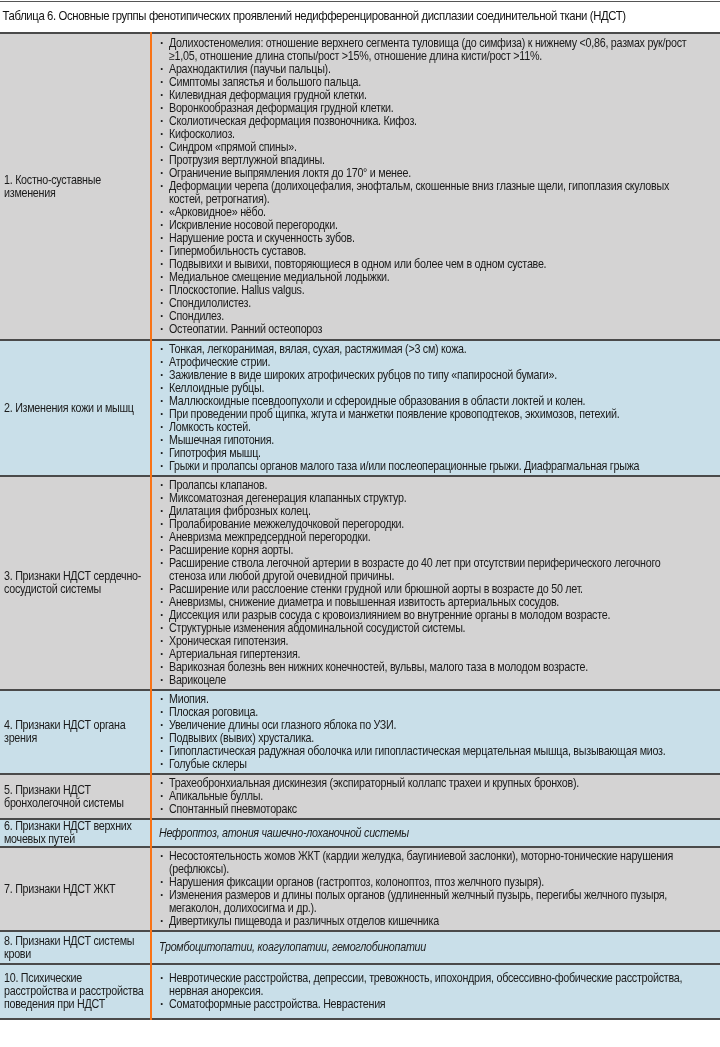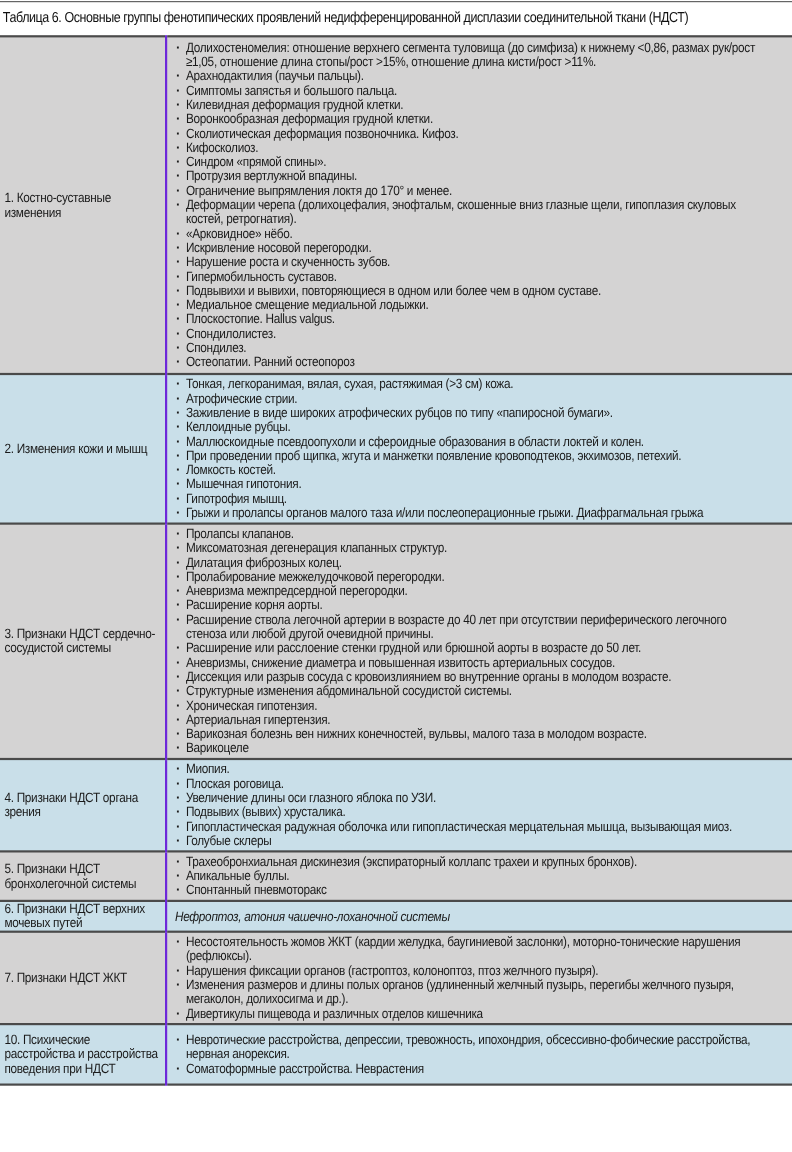--- a/index.html
+++ b/index.html
@@ -4,21 +4,21 @@
 <style>
   html, body { margin: 0; padding: 0; background: #ffffff; }
   body { width: 720px; height: 1047px; overflow: hidden; font-family: "Liberation Sans", "DejaVu Sans", sans-serif; color: #1a1a1a; }
   .wrap { width: 720px; position: relative; }
   .top-rule { height: 1px; background: #555; margin-top: 1px; }
   .title { font-size: 13.2px; line-height: 28px; height: 30px; padding-left: 3px; letter-spacing: -0.45px; transform: scaleX(0.86); transform-origin: left center; white-space: nowrap; width: 836px; color: #111; }
   table { border-collapse: collapse; width: 720px; table-layout: fixed; }
   td { vertical-align: middle; font-size: 12.2px; line-height: 13px; letter-spacing: -0.3px; }
   tr.row { border-top: 2px solid #4a4a4a; }
   tr.row.last { border-bottom: 2px solid #4a4a4a; }
-  td.cat { width: 142px; padding: 0 4px 0 4px; border-right: 2px solid #6d28d9; }
+  td.cat { width: 142px; padding: 0 4px 0 4px; border-right: 2px solid #f97316; }
   td.items { padding: 2px 20px 2px 7px; }
   .gray { background: #d4d3d3; }
   .blue { background: #c9dfe9; }
   ul { list-style: none; margin: 0; padding: 0; }
   li { position: relative; padding-left: 10px; }
   li::before { content: "·"; position: absolute; left: 1px; top: 0; font-weight: bold; }
   .plain { padding-left: 0; font-style: italic; }
   .cond { display: inline-block; transform: scaleX(0.88); transform-origin: left center; width: 113%; }
   .cat .cond { width: 114%; }
 </style>
@@ -139,20 +139,26 @@
         <td class="items">
           <ul>
             <li><span class="cond">Несостоятельность жомов ЖКТ (кардии желудка, баугиниевой заслонки), моторно-тонические нарушения (рефлюксы).</span></li>
             <li><span class="cond">Нарушения фиксации органов (гастроптоз, колоноптоз, птоз желчного пузыря).</span></li>
             <li><span class="cond">Изменения размеров и длины полых органов (удлиненный желчный пузырь, перегибы желчного пузыря, мегаколон, долихосигма и др.).</span></li>
             <li><span class="cond">Дивертикулы пищевода и различных отделов кишечника</span></li>
           </ul>
         </td>
       </tr>
 
+      <tr class="row blue" style="height:33px">
+        <td class="cat"><span class="cond">8. Признаки НДСТ системы крови</span></td>
+        <td class="items">
+          <div class="plain"><span class="cond">Тромбоцитопатии, коагулопатии, гемоглобинопатии</span></div>
+        </td>
+      </tr>
 
 
       <tr class="row blue last" style="height:55px">
         <td class="cat"><span class="cond">10. Психические расстройства и расстройства поведения при НДСТ</span></td>
         <td class="items">
           <ul>
             <li><span class="cond">Невротические расстройства, депрессии, тревожность, ипохондрия, обсессивно-фобические расстройства, нервная анорексия.</span></li>
             <li><span class="cond">Соматоформные расстройства. Неврастения</span></li>
           </ul>
         </td>

